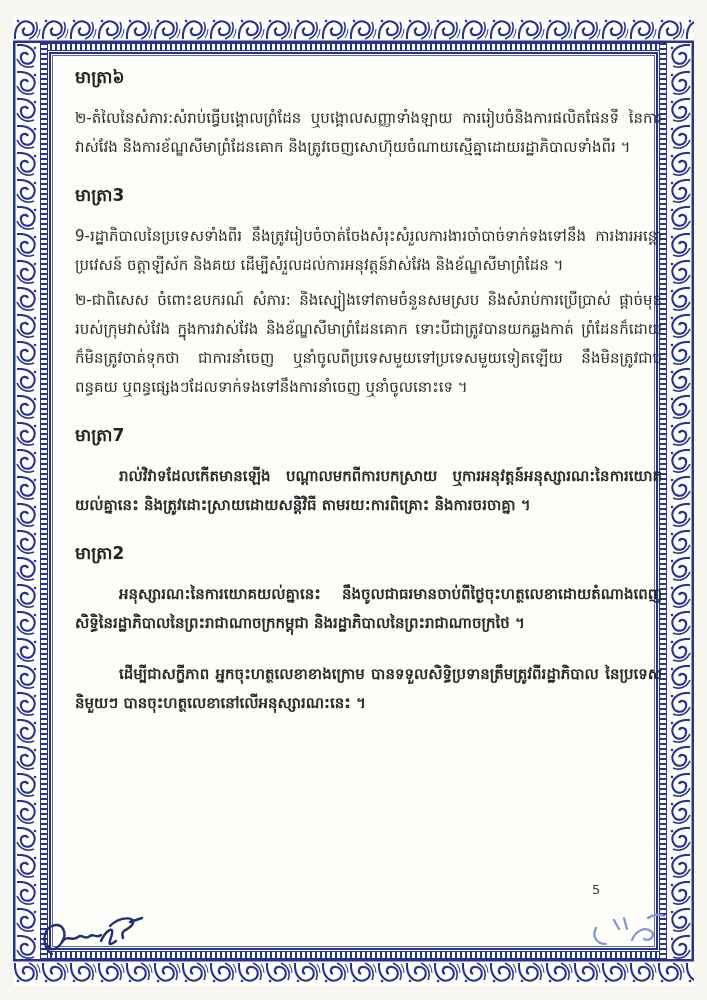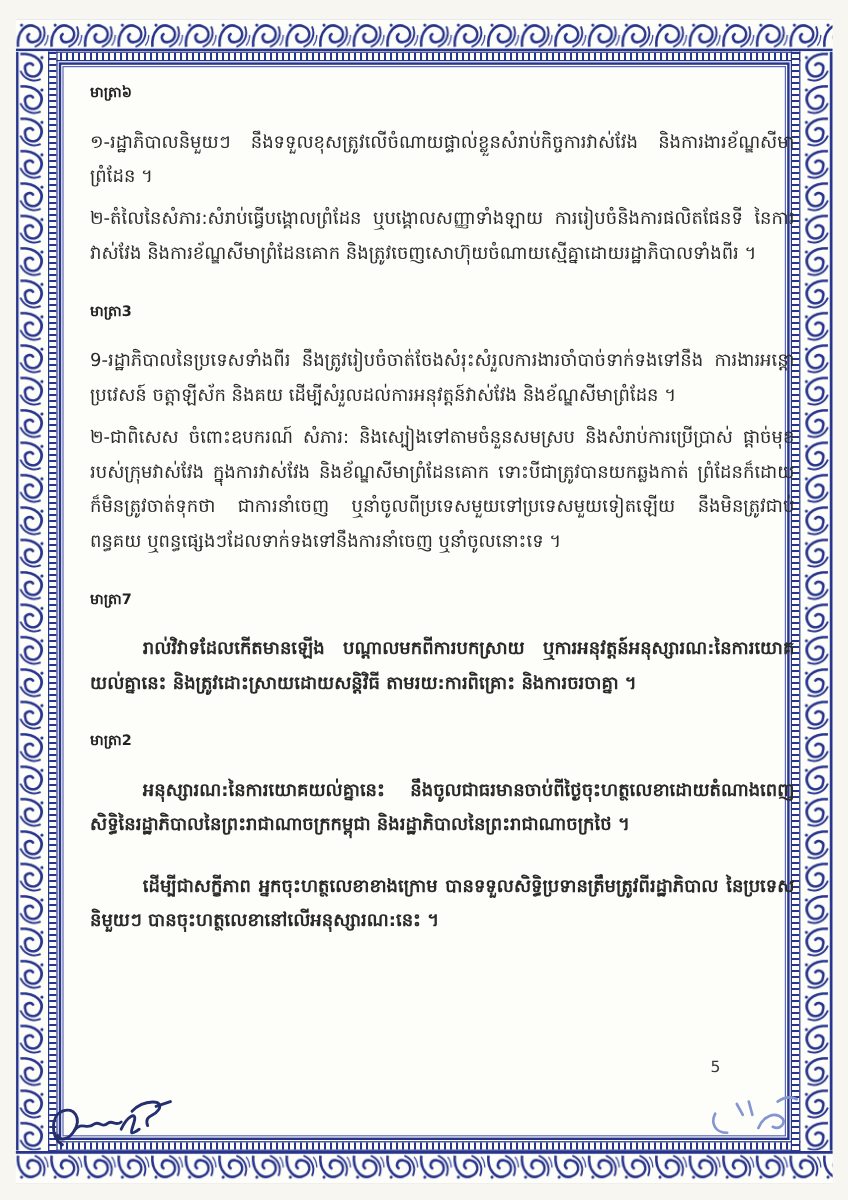--- a/index.html
+++ b/index.html
@@ -41,21 +41,21 @@
   
   .content{
     position:absolute;left:75px;right:45px;top:66px;height:800px;
     overflow:hidden;
     color:#2b2b2b;
     font-size:15px;line-height:29px;
     text-align:justify;
   }
   .article{margin-bottom:22px;}
   .article h2{
-    font-size:12px;line-height:22px;font-weight:bold;color:#222;
+    font-size:17px;line-height:22px;font-weight:bold;color:#222;
     margin:0 0 16px 0;text-align:left;
   }
   .content p{margin:0 0 6px 0;}
   .content p.indent{text-indent:44px;font-weight:bold;}
   .closing{margin-top:26px;}
   
   .page-number{
     position:absolute;left:592px;top:882px;
     font-size:13px;color:#3a3a3a;
   }
@@ -117,21 +117,20 @@
     <div class="beads-v beads-left"></div>
     <div class="beads-v beads-right"></div>
 
     <div class="inner-frame"></div>
   </div>
 
   <main class="content">
 
     <section class="article">
       <h2>មាត្រា៦</h2>
-      <p>១-រដ្ឋាភិបាលនិមួយៗ នឹងទទួលខុសត្រូវលើចំណាយផ្ទាល់ខ្លួនសំរាប់កិច្ចការវាស់វែង និងការងារខ័ណ្ឌសីមាព្រំដែន ។</p>
       <p>២-តំលៃនៃសំភារ:សំរាប់ធ្វើបង្គោលព្រំដែន ឬបង្គោលសញ្ញាទាំងឡាយ ការរៀបចំនិងការផលិតផែនទី នៃការវាស់វែង និងការខ័ណ្ឌសីមាព្រំដែនគោក និងត្រូវចេញសោហ៊ុយចំណាយស្មើគ្នាដោយរដ្ឋាភិបាលទាំងពីរ ។</p>
     </section>
 
     <section class="article">
       <h2>មាត្រា3</h2>
       <p>9-រដ្ឋាភិបាលនៃប្រទេសទាំងពីរ នឹងត្រូវរៀបចំចាត់ចែងសំរុះសំរួលការងារចាំបាច់ទាក់ទងទៅនឹង ការងារអន្តោប្រវេសន៍ ចត្តាឡីស័ក និងគយ ដើម្បីសំរួលដល់ការអនុវត្តន៍វាស់វែង និងខ័ណ្ឌសីមាព្រំដែន ។</p>
       <p>២-ជាពិសេស ចំពោះឧបករណ៍ សំភារ: និងស្បៀងទៅតាមចំនួនសមស្រប និងសំរាប់ការប្រើប្រាស់ ផ្តាច់មុខរបស់ក្រុមវាស់វែង ក្នុងការវាស់វែង និងខ័ណ្ឌសីមាព្រំដែនគោក ទោះបីជាត្រូវបានយកឆ្លងកាត់ ព្រំដែនក៏ដោយ ក៏មិនត្រូវចាត់ទុកថា ជាការនាំចេញ ឬនាំចូលពីប្រទេសមួយទៅប្រទេសមួយទៀតឡើយ នឹងមិនត្រូវជាប់ពន្ធគយ ឬពន្ធផ្សេងៗដែលទាក់ទងទៅនឹងការនាំចេញ ឬនាំចូលនោះទេ ។</p>
     </section>
 
     <section class="article">

